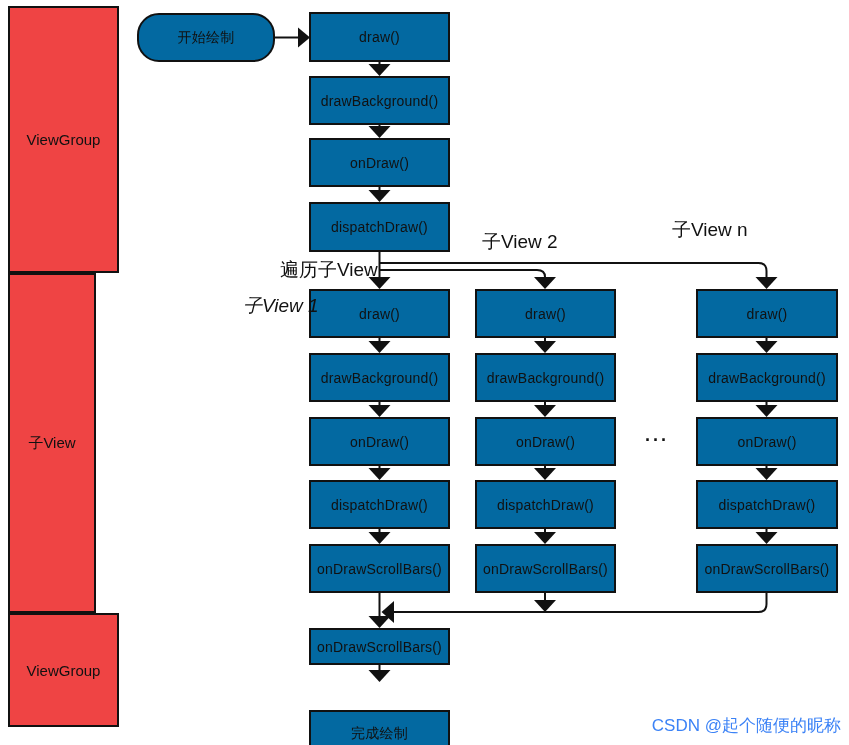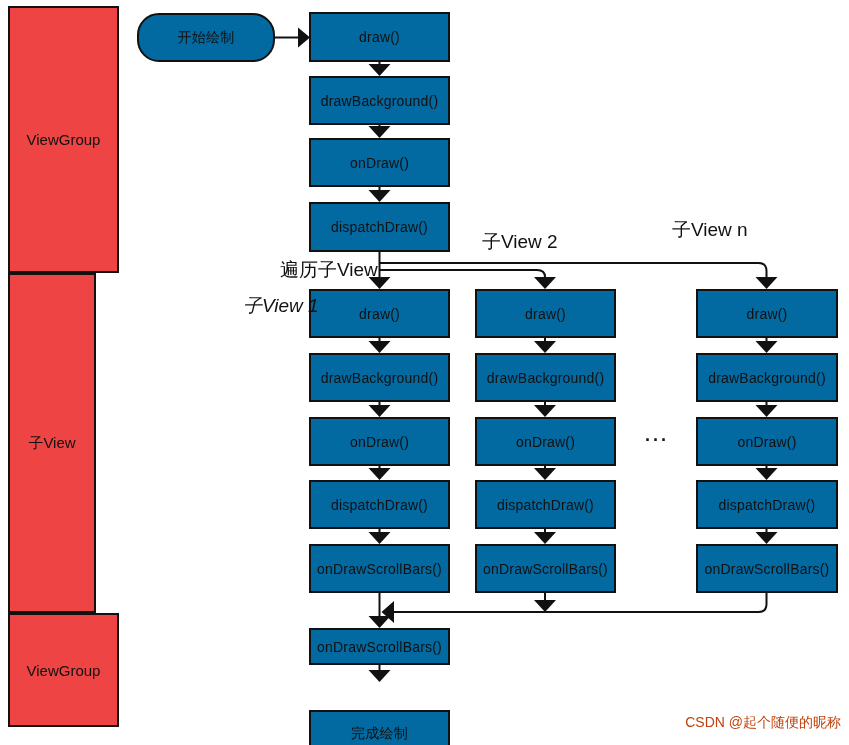--- a/index.html
+++ b/index.html
@@ -55,22 +55,22 @@
     position: absolute;
     font-size: 18px;
     font-weight: bold;
     letter-spacing: 2px;
     z-index: 3;
   }
   .watermark {
     position: absolute;
     right: 8px;
     top: 714px;
-    font-size: 14px;
-    color: #c2410c;
+    font-size: 17px;
+    color: #3b82f6;
     white-space: nowrap;
     z-index: 3;
   }
 </style>
 </head>
 <body>
 
 <div class="canvas">
 
   <svg class="connectors" viewBox="0 0 849 745" xmlns="http://www.w3.org/2000/svg">

